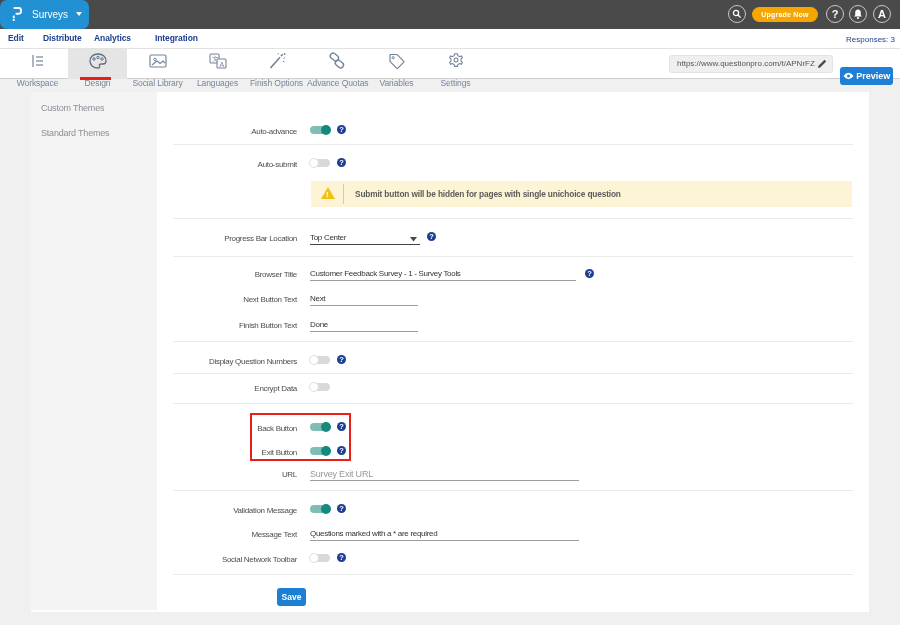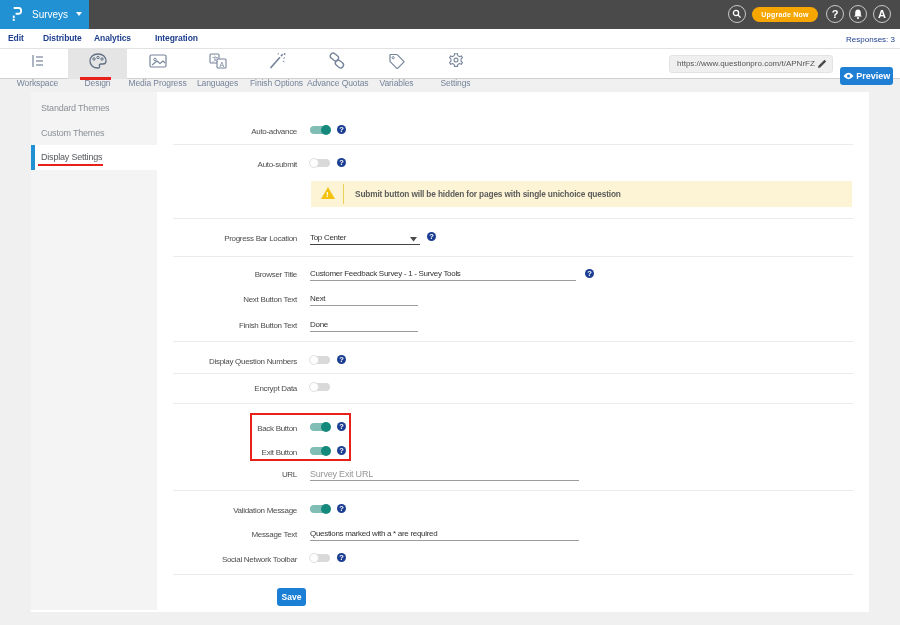--- a/index.html
+++ b/index.html
@@ -1,21 +1,21 @@
 <!DOCTYPE html>
 <html><head>
 <meta charset="utf-8">
 <style>
 * { margin:0; padding:0; box-sizing:border-box; }
 html,body { width:900px; height:625px; overflow:hidden; }
 body { font-family:"Liberation Sans", sans-serif; background:#f0f0f0; position:relative; }
 
 
 #header { position:absolute; left:0; top:0; width:900px; height:29px; background:#4a4a4a; }
-#logobox { position:absolute; left:0; top:0; width:89px; height:29px; background:#2191d3; color:#fff; }
+#logobox { position:absolute; left:0; top:0; width:89px; height:29px; background:#2191d3; color:#fff;border-radius:7px; }
 #logobox .plogo { position:absolute; left:12px; top:6.5px; width:10px; height:14px; }
 #logobox .sv { position:absolute; left:32px; top:8.5px; font-size:10px; color:#fff; }
 #logobox .caret { position:absolute; left:76px; top:11.5px; width:0; height:0; border-left:3.5px solid transparent; border-right:3.5px solid transparent; border-top:4.5px solid #fff; }
 #crumbs { position:absolute; left:106px; top:7px; font-size:11px; letter-spacing:-0.1px; color:#7fb0d6; }
 #crumbs .sep { color:#9a9a9a; margin:0 13px 0 17px; }
 #crumbs .cur { color:#fdfdfd; font-size:10px; letter-spacing:-0.15px; }
 .hcircle { position:absolute; top:5px; width:18px; height:18px; border:1px solid #c8c8c8; border-radius:50%; color:#fff; text-align:center; font-size:11px; line-height:16px; font-weight:bold; }
 #upgrade { position:absolute; left:752px; top:7px; width:66px; height:15px; background:#f7a600; border-radius:8px; color:#fff; font-size:7px; font-weight:bold; text-align:center; line-height:15px; letter-spacing:0.2px; }
 
 
@@ -127,21 +127,21 @@
       </svg>
     <span class="tlabel">Design</span>
     <span class="redline"></span>
   </div>
   <div class="tab" style="left:128px;">
     <svg width="20" height="18" viewBox="0 0 20 18">
         <rect x="2" y="3" width="16" height="12" rx="1.5" fill="none" stroke="#76849a" stroke-width="1.2"></rect>
         <circle cx="7" cy="7.5" r="1.3" fill="none" stroke="#76849a"></circle>
         <path d="M4 13 L9 9 L12 11.5 L15 9 L17 11" fill="none" stroke="#76849a" stroke-width="1.1"></path>
       </svg>
-    <span class="tlabel">Media Progress</span>
+    <span class="tlabel">Social Library</span>
   </div>
   <div class="tab" style="left:188px;">
     <svg width="20" height="18" viewBox="0 0 20 18">
         <rect x="2" y="2" width="9" height="9" rx="1" fill="none" stroke="#76849a" stroke-width="1.1"></rect>
         <rect x="9" y="7" width="9" height="9" rx="1" fill="#fff" stroke="#76849a" stroke-width="1.1"></rect>
         <text x="4" y="9" font-size="6.5" fill="#76849a">文</text>
         <text x="11.5" y="14.5" font-size="7" fill="#76849a">A</text>
       </svg>
     <span class="tlabel">Languages</span>
   </div>
@@ -186,23 +186,22 @@
   </div>
   <div id="previewbtn"><svg width="11" height="8" viewBox="0 0 11 8" style="vertical-align:-1px;">
         <path d="M0.5 4 Q5.5 -2.5 10.5 4 Q5.5 10.5 0.5 4 Z" fill="#fff"></path>
         <circle cx="5.5" cy="4" r="1.5" fill="#1f7fd4"></circle>
       </svg> Preview</div>
 </div>
 
 <div id="card">
   <div id="sidebar">
     <div style="height:4px;"></div>
+    <div class="sideitem">Custom Themes</div>
     <div class="sideitem">Standard Themes</div>
-    <div class="sideitem">Custom Themes</div>
-    <div class="sideitem active">Display Settings<span class="redu"></span></div>
   </div>
 
   <div id="main">
 
     <div class="row" style="top:33px;">
         <span class="rlabel">Auto-advance</span>
         <span class="tg on" style="top:1px;">
           <span class="knob"></span>
         </span>
         <span class="help" style="left:180px; top:0px;">?</span>

